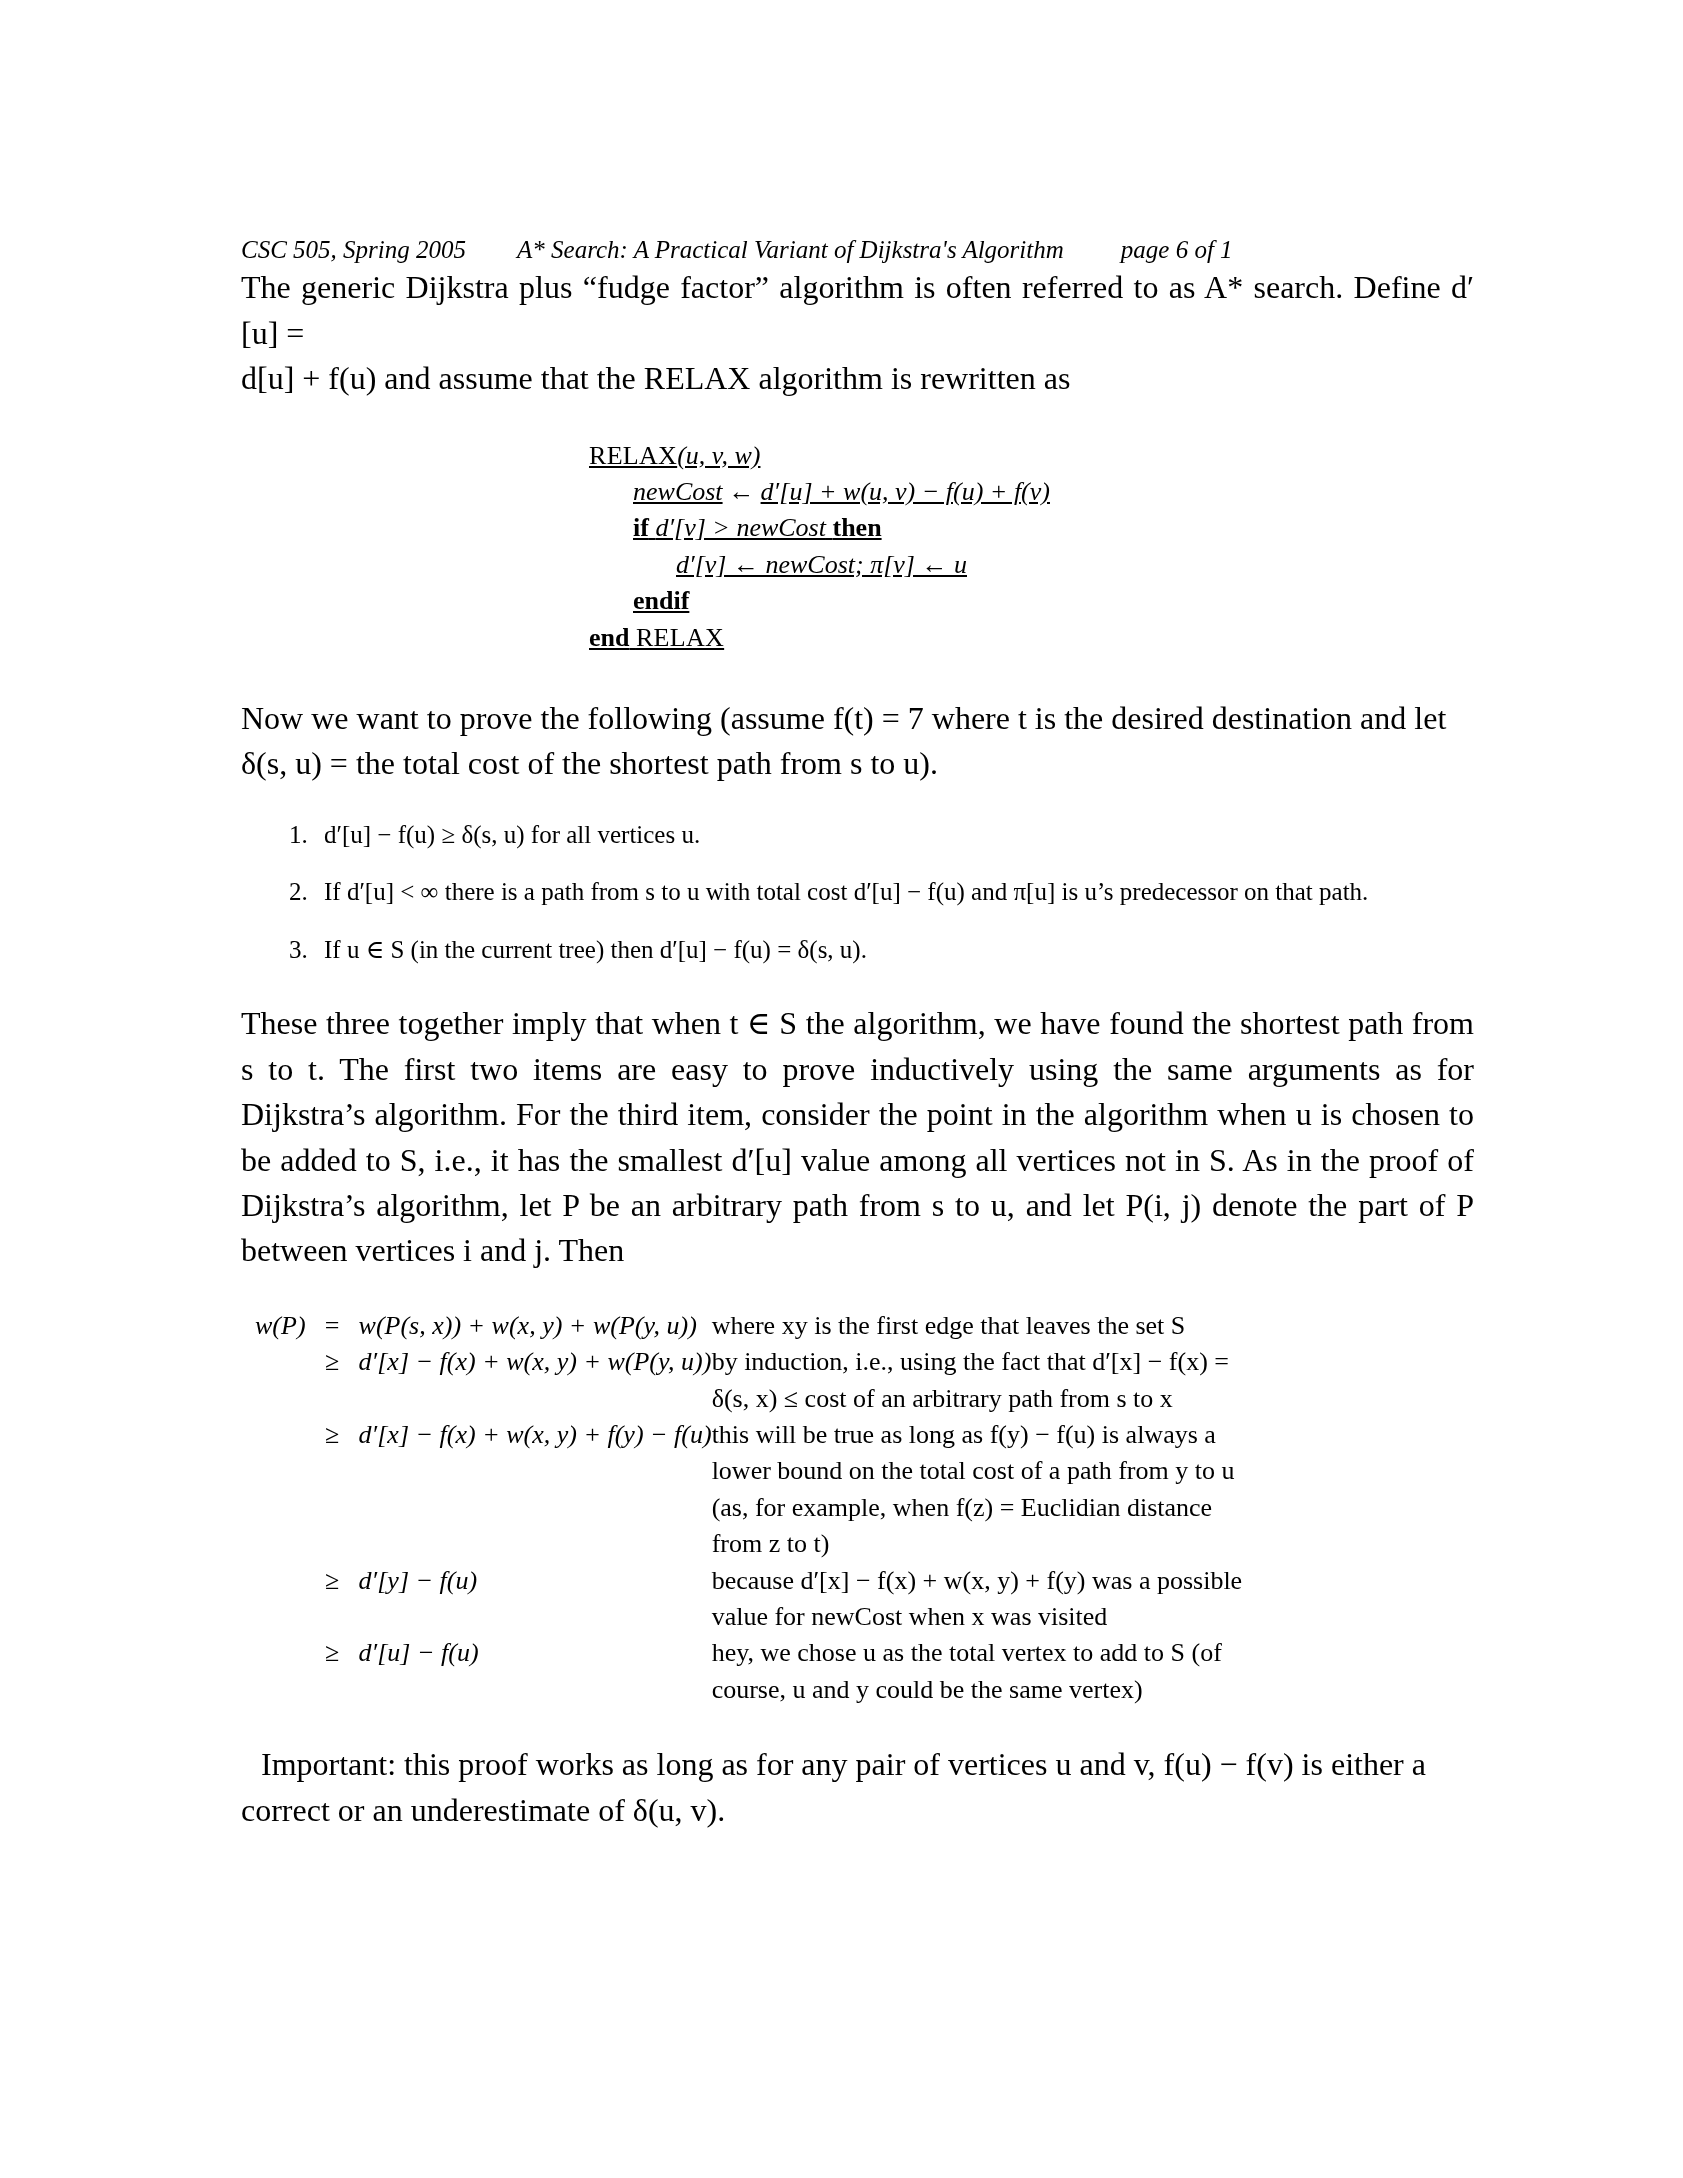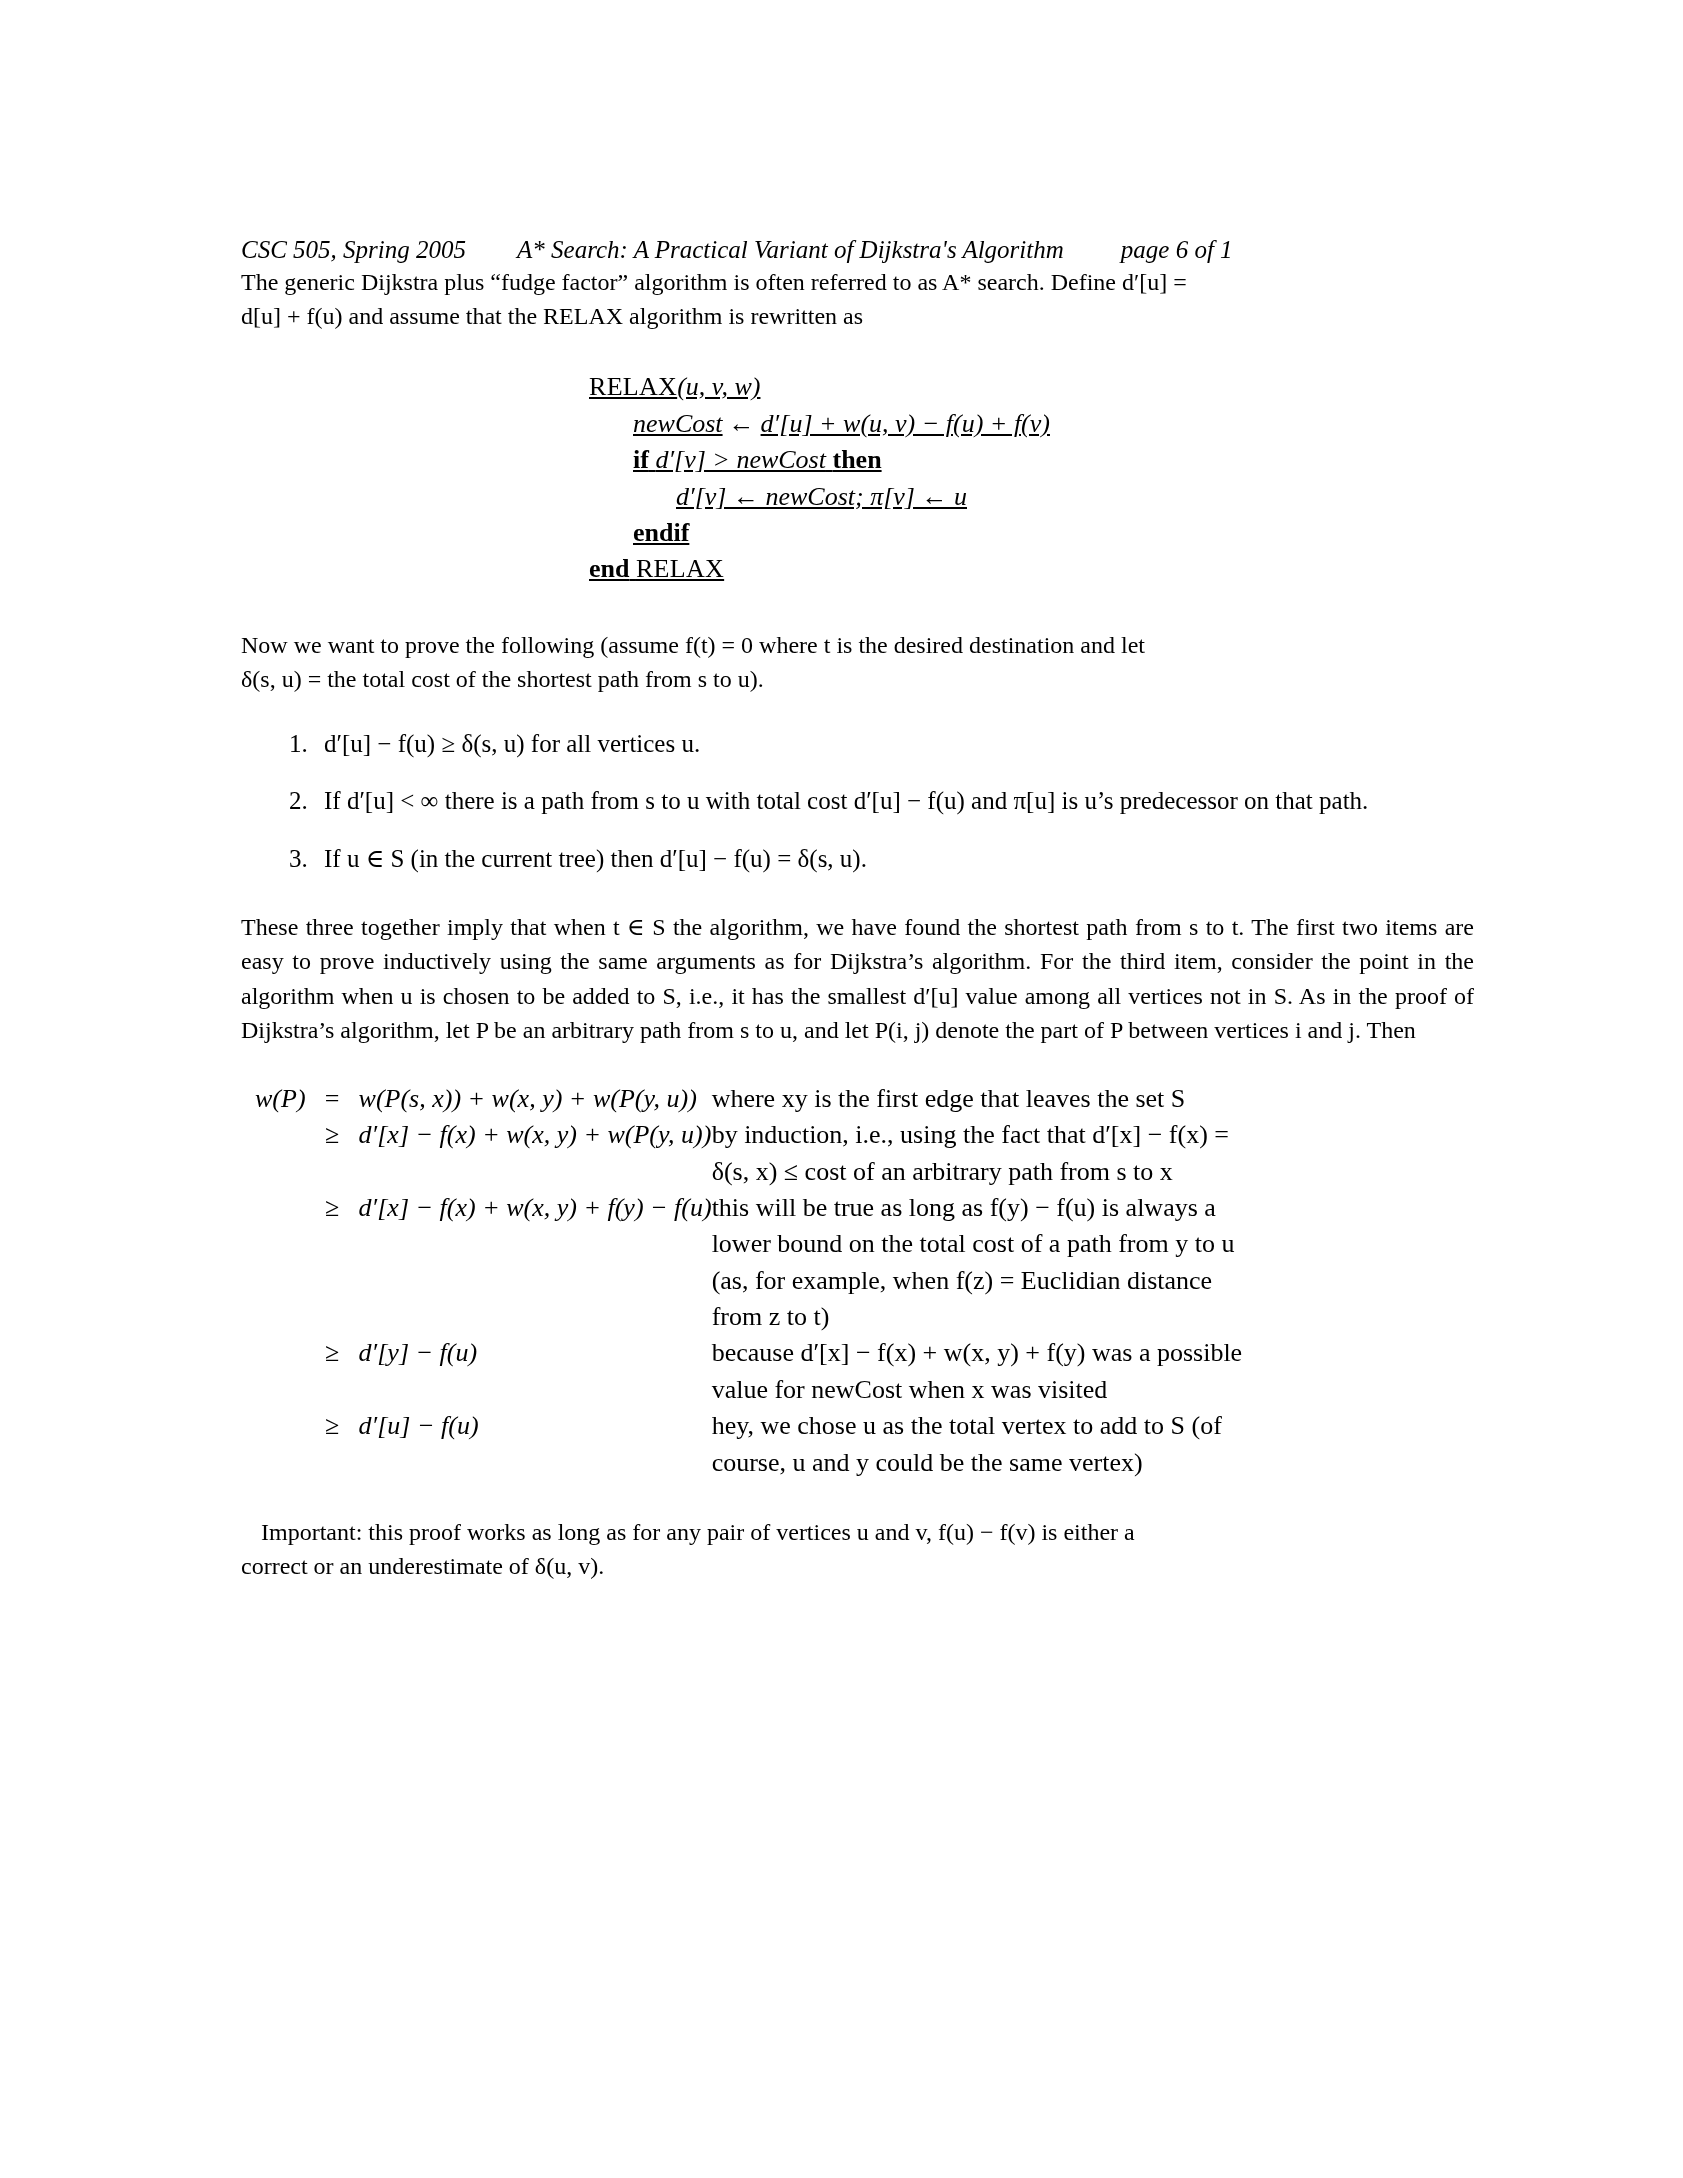--- a/index.html
+++ b/index.html
@@ -36,21 +36,21 @@
     font-size: 25px;
     line-height: 1.25;
     white-space: nowrap;
   }
   .hdr-course { }
   .hdr-title { margin-left: 51px; }
   .hdr-page  { margin-left: 57px; }
 
   
   .para {
-    font-size: 24px;
+    font-size: 32px;
     line-height: 1.42;
     text-align: justify;
     margin-top: 11px;
   }
   .para.tight { margin-top: 0; }
   .para.gap   { margin-top: 34px; }
   .para.gap-lg{ margin-top: 40px; }
 
   i.mi { font-style: italic; }
 
@@ -138,21 +138,21 @@
       <span class="ln ind1">
         <b>endif</b>
       </span>
       <span class="ln">
         <b>end</b>
         <span class="relax">RELAX</span>
       </span>
     </div>
 
     <div class="para gap-lg">
-      <div>Now we want to prove the following (assume f(t) = 0 where t is the desired destination and let</div>
+      <div>Now we want to prove the following (assume f(t) = 7 where t is the desired destination and let</div>
       <div>δ(s, u) = the total cost of the shortest path from s to u).</div>
     </div>
 
     <ol class="items">
       <li>d′[u] − f(u) ≥ δ(s, u) for all vertices u.</li>
       <li>If d′[u] &lt; ∞ there is a path from s to u with total cost d′[u] − f(u) and π[u] is u’s predecessor on that path.</li>
       <li>If u ∈ S (in the current tree) then d′[u] − f(u) = δ(s, u).</li>
     </ol>
 
     <div class="para gap">These three together imply that when t ∈ S the algorithm, we have found the shortest path from s to t. The first two items are easy to prove inductively using the same arguments as for Dijkstra’s algorithm. For the third item, consider the point in the algorithm when u is chosen to be added to S, i.e., it has the smallest d′[u] value among all vertices not in S. As in the proof of Dijkstra’s algorithm, let P be an arbitrary path from s to u, and let P(i, j) denote the part of P between vertices i and j. Then</div>

